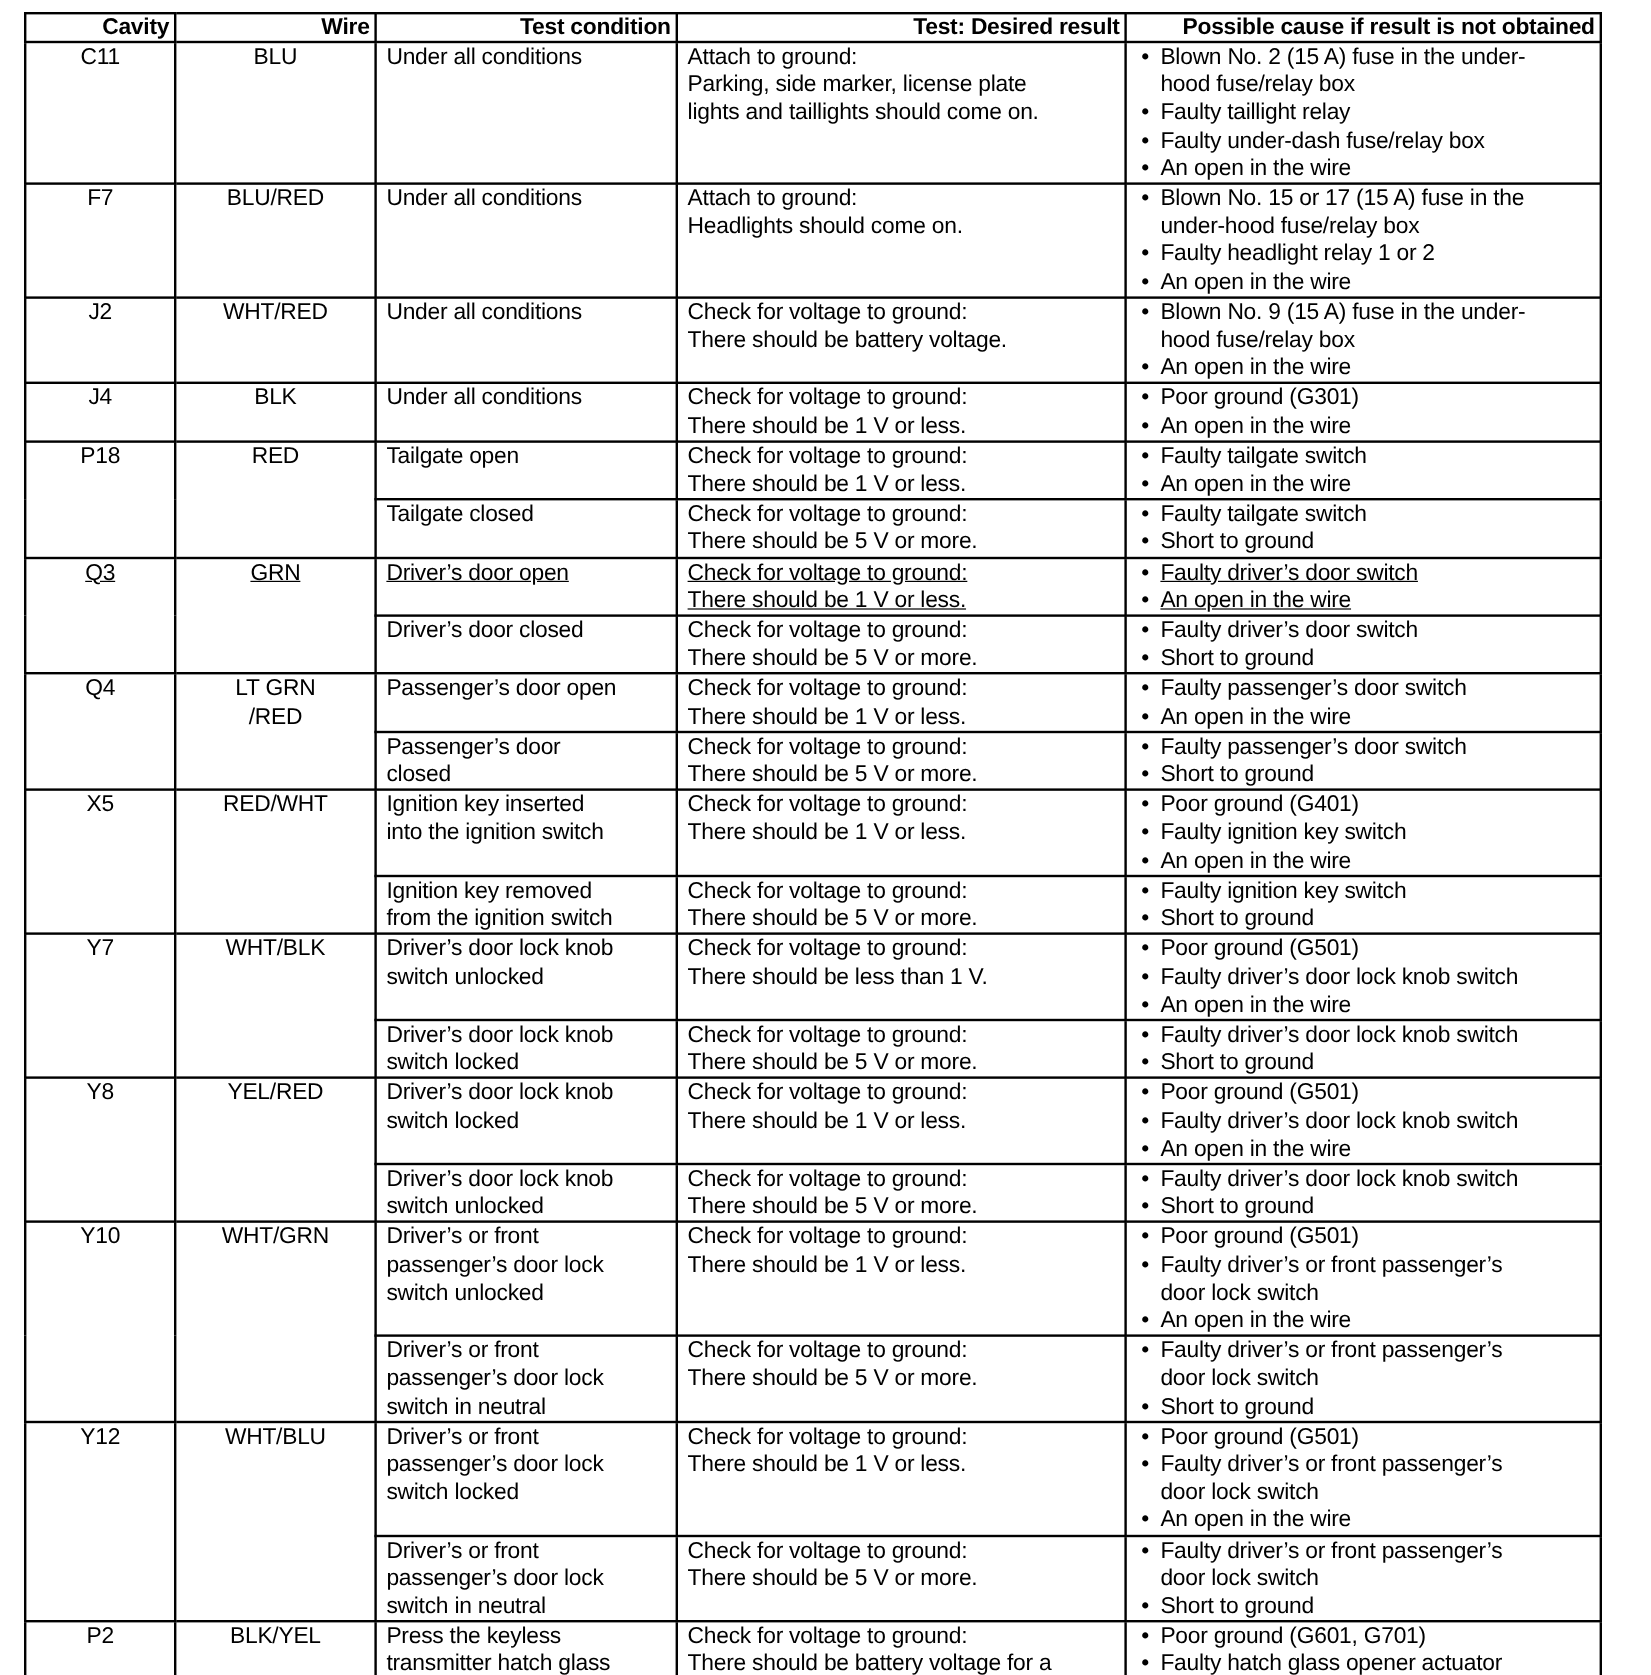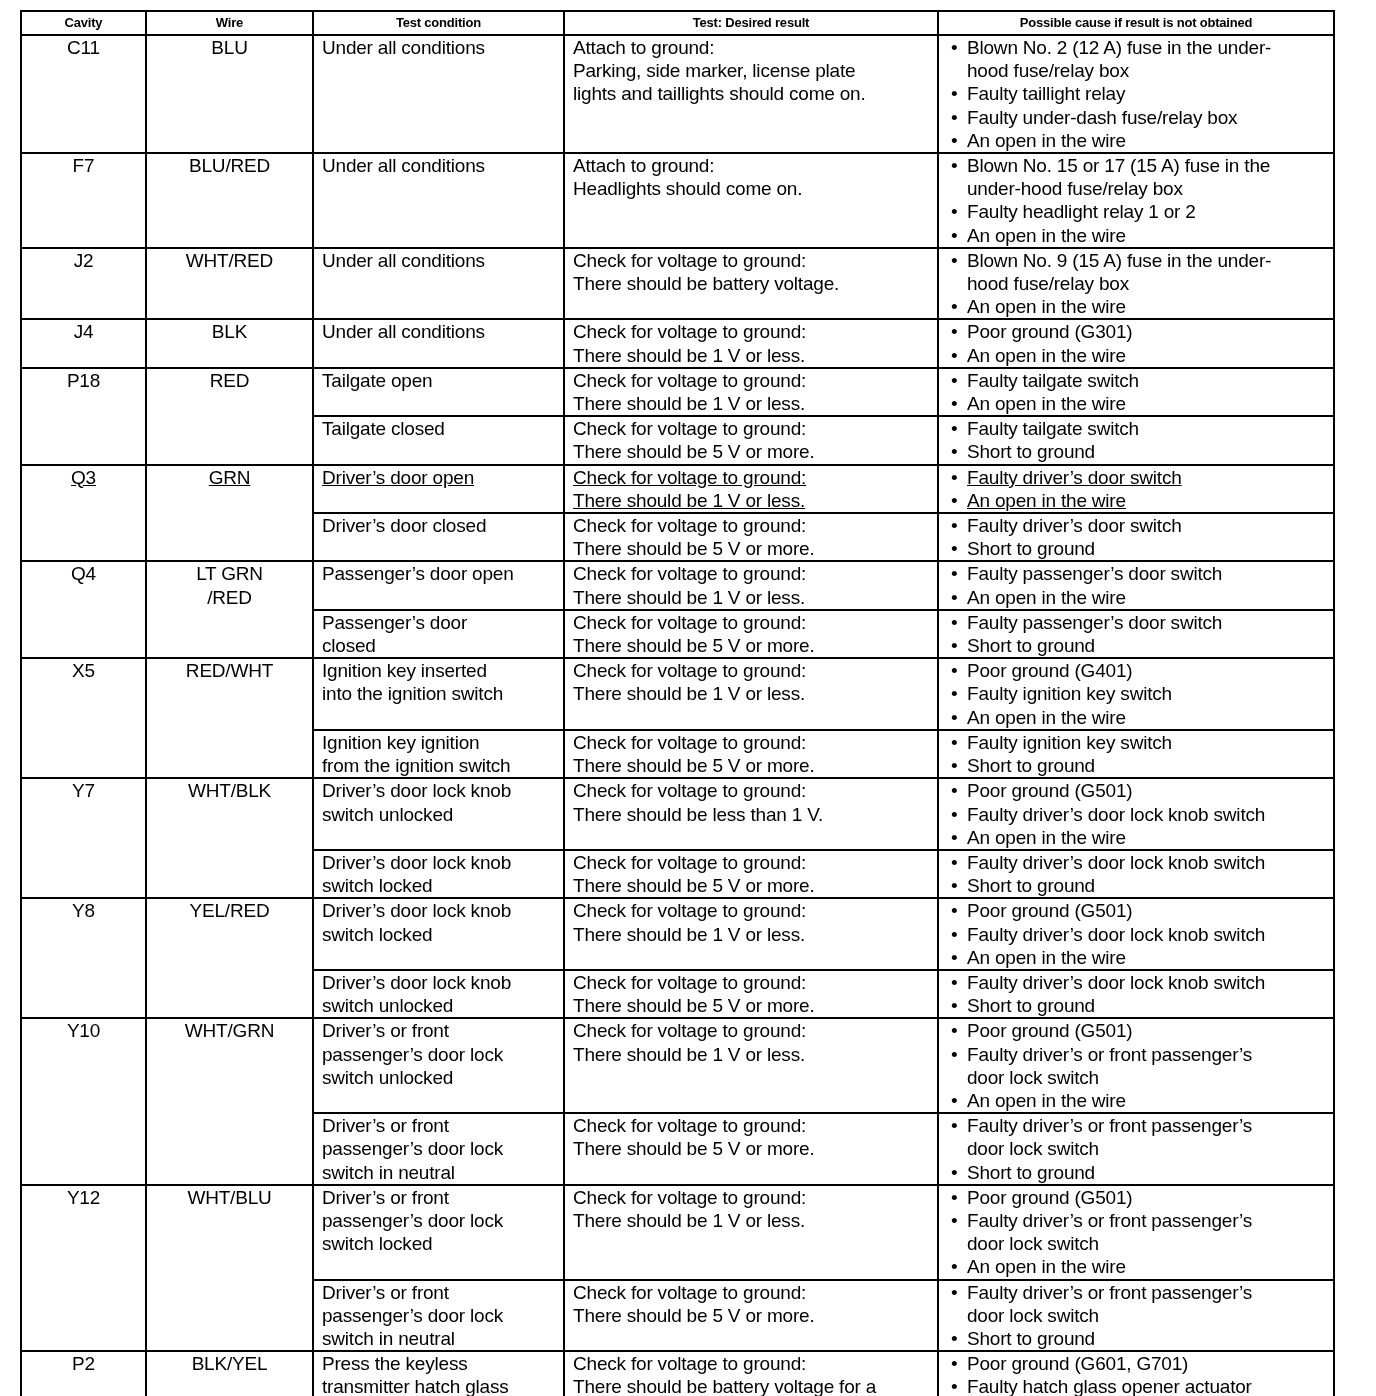--- a/index.html
+++ b/index.html
@@ -8,21 +8,21 @@
   table.manual { position: absolute; left: 20px; top: 10px; border-collapse: collapse;
          table-layout: fixed; width: 1313px; }
   table.manual col.c-cavity { width: 125px; }
   table.manual col.c-wire { width: 167px; }
   table.manual col.c-cond { width: 251px; }
   table.manual col.c-res { width: 374px; }
   table.manual col.c-cause { width: 396px; }
   table.manual th, table.manual td { border: 2px solid #000; vertical-align: top;
          padding: 0 8px; font-size: 19px; line-height: 23.2px; font-weight: normal;
          letter-spacing: -0.2px; }
-  table.manual th { font-weight: bold; text-align: center; height: 22px; font-size: 13px;
+  table.manual th { font-weight: bold; text-align: right; height: 22px; font-size: 19px;
          line-height: 22px; padding: 0 4px; }
   td.center { text-align: center; margin-top: 32px; }
   td.res { padding-left: 8px; }
   .line { display: block; white-space: nowrap; }
   ul.causes { list-style: none; margin: 0; padding: 0; }
   ul.causes li { position: relative; padding-left: 20px; white-space: nowrap; }
   ul.causes li .bullet { position: absolute; left: 4px; top: 0; }
   ul.causes li .cont { display: block; }
 </style>
 </head>
@@ -58,21 +58,21 @@
         </td>
         <td class="res">
           <span class="line">Attach to ground:</span>
           <span class="line">Parking, side marker, license plate</span>
           <span class="line">lights and taillights should come on.</span>
         </td>
         <td>
           <ul class="causes">
             <li>
               <span class="bullet">•</span>
-              <span class="cont">Blown No. 2 (12 A) fuse in the under-</span>
+              <span class="cont">Blown No. 2 (15 A) fuse in the under-</span>
               <span class="cont">hood fuse/relay box</span>
             </li>
             <li>
               <span class="bullet">•</span>
               <span class="cont">Faulty taillight relay</span>
             </li>
             <li>
               <span class="bullet">•</span>
               <span class="cont">Faulty under-dash fuse/relay box</span>
             </li>
@@ -343,21 +343,21 @@
             </li>
             <li>
               <span class="bullet">•</span>
               <span class="cont">An open in the wire</span>
             </li>
           </ul>
         </td>
       </tr>
       <tr style="height: 47px;">
         <td>
-          <span class="line">Ignition key ignition</span>
+          <span class="line">Ignition key removed</span>
           <span class="line">from the ignition switch</span>
         </td>
         <td class="res">
           <span class="line">Check for voltage to ground:</span>
           <span class="line">There should be 5 V or more.</span>
         </td>
         <td>
           <ul class="causes">
             <li>
               <span class="bullet">•</span>

